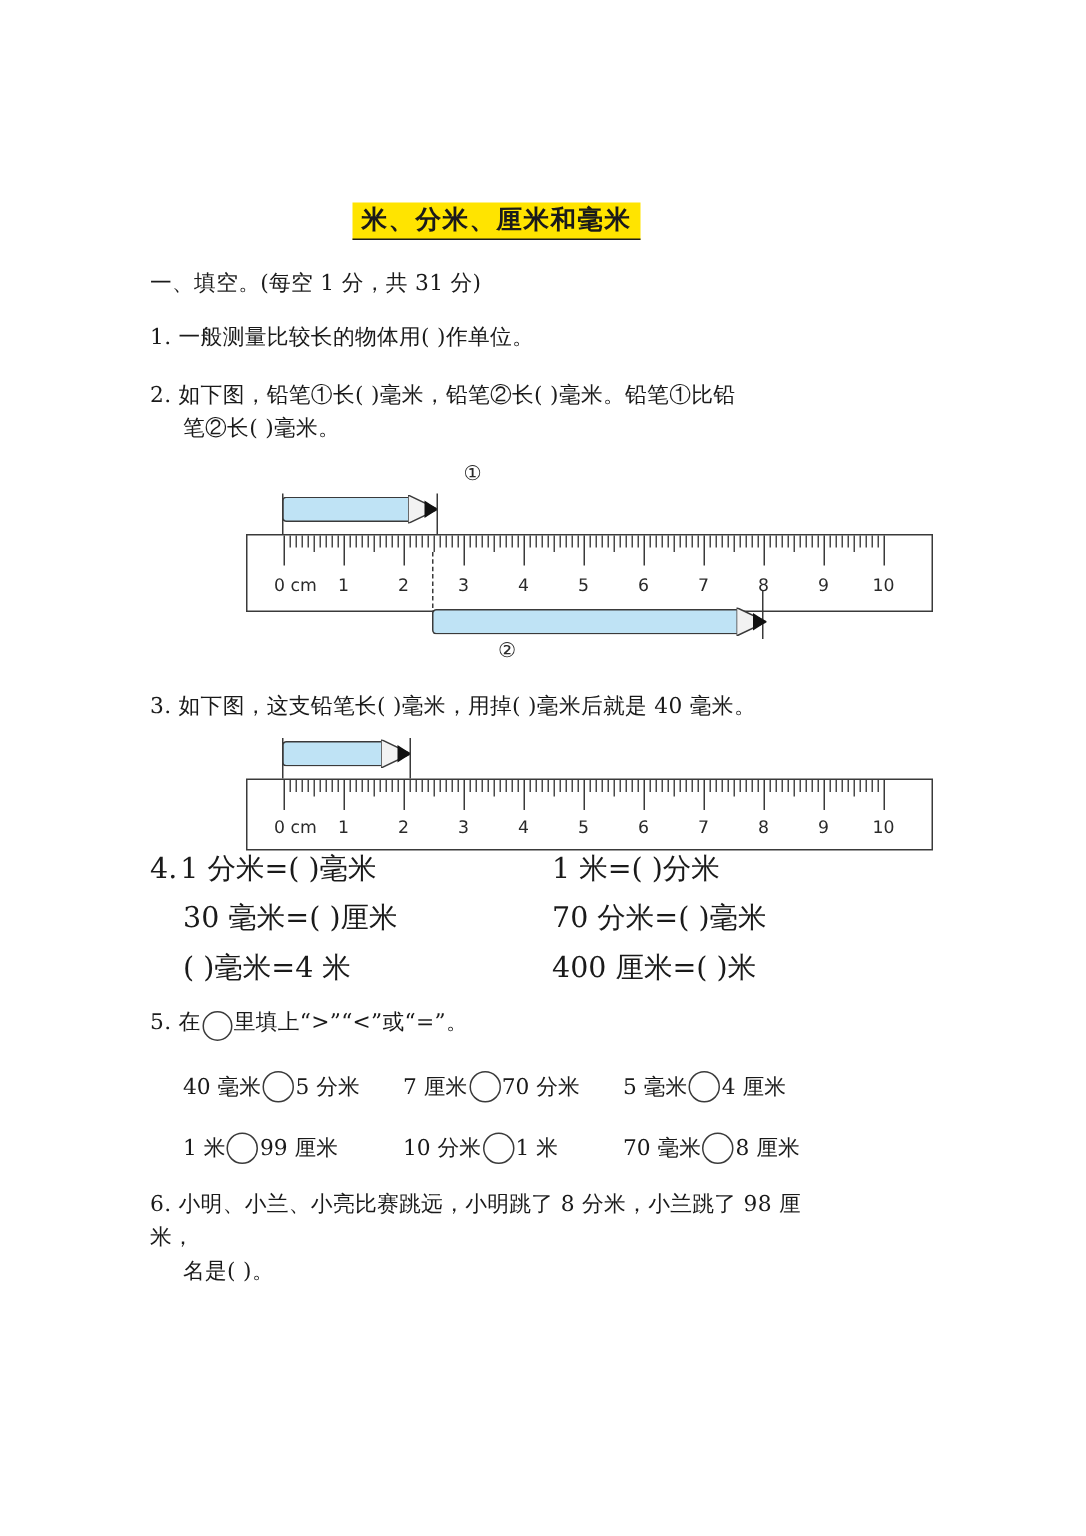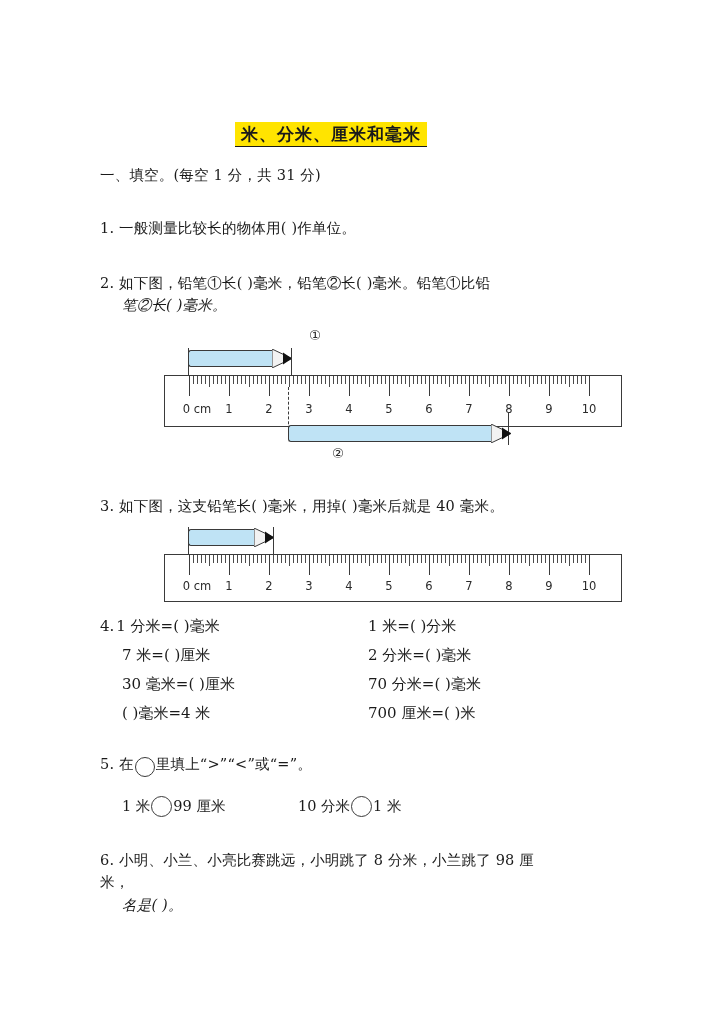--- a/index.html
+++ b/index.html
@@ -13,21 +13,21 @@
     font-family: "DejaVu Serif", "Liberation Serif", serif;
     color: #1a1a1a;
     position: relative;
     overflow: hidden;
   }
   .page {
     width: 662px;
     height: 1024px;
     position: relative;
     box-sizing: border-box;
-    padding: 0 100px;
+    padding: 13px 100px;
   }
 
   
   .title-wrap {
     text-align: center;
     padding-top: 122px;
   }
   .title {
     display: inline-block;
     font-size: 17px;
@@ -40,28 +40,27 @@
   }
 
   
   .sec-head {
     font-size: 14.5px;
     margin-top: 19px;
     letter-spacing: 0.2px;
   }
   .q {
     font-size: 14.5px;
-    margin-top: 32px;
+    margin-top: 16px;
     line-height: 1.55;
     letter-spacing: 0.2px;
   }
   .q .ln2 {
     display: block;
     padding-left: 22px;
-    font-style: italic;
   }
 
   
   .fig {
     position: relative;
     margin-left: -68px;
     margin-right: -68px;
   }
   .fig-1 { height: 138px; margin-top: 8px; }
   .fig-2 { height: 78px;  margin-top: 10px; }
@@ -133,22 +132,22 @@
 
   .circ-num {
     position: absolute;
     font-size: 13.5px;
     font-family: "DejaVu Sans", "Liberation Sans", sans-serif;
     color: #2a2a2a;
   }
 
   
   .conv {
-    margin-top: 14px;
-    font-size: 15px;
+    margin-top: 0;
+    font-size: 19px;
     line-height: 1.0;
   }
   .conv-row {
     display: flex;
     margin-top: 14px;
   }
   .conv-row:first-child { margin-top: 0; }
   .conv-left  { width: 268px; padding-left: 0px; box-sizing: border-box; }
   .conv-right { flex: 1; }
   .conv-indent { padding-left: 22px; }
@@ -489,49 +488,67 @@
       <div class="tick-label" style="left:424px; top:24px;">10</div>
     </div>
   </div>
 
   <div class="conv">
     <div class="conv-row">
       <div class="conv-left"><span class="q4no">4.</span><span>1 分米=(          )毫米</span></div>
       <div class="conv-right">1 米=(          )分米</div>
     </div>
     <div class="conv-row">
-      <div class="conv-left conv-indent">7 米=(          )厘米</div>
-      <div class="conv-right">2 分米=(          )毫米</div>
-    </div>
-    <div class="conv-row">
       <div class="conv-left conv-indent">30 毫米=(          )厘米</div>
       <div class="conv-right">70 分米=(          )毫米</div>
     </div>
     <div class="conv-row">
       <div class="conv-left conv-indent">(          )毫米=4 米</div>
-      <div class="conv-right">700 厘米=(          )米</div>
+      <div class="conv-right">400 厘米=(          )米</div>
     </div>
   </div>
 
   <div class="q">
     <span>5. 在</span><span class="circle inline-small"></span><span>里填上“&gt;”“&lt;”或“=”。</span>
   </div>
 
   <div class="cmp">
+    <div class="cmp-row">
+      <div class="cmp-cell">
+          <span>40 毫米</span>
+          <span class="circle"></span>
+          <span>5 分米</span>
+        </div>
+      <div class="cmp-cell">
+          <span>7 厘米</span>
+          <span class="circle"></span>
+          <span>70 分米</span>
+        </div>
+      <div class="cmp-cell">
+          <span>5 毫米</span>
+          <span class="circle"></span>
+          <span>4 厘米</span>
+        </div>
+    </div>
     <div class="cmp-row">
       <div class="cmp-cell">
           <span>1 米</span>
           <span class="circle"></span>
           <span>99 厘米</span>
         </div>
       <div class="cmp-cell">
           <span>10 分米</span>
           <span class="circle"></span>
           <span>1 米</span>
         </div>
+      <div class="cmp-cell">
+          <span>70 毫米</span>
+          <span class="circle"></span>
+          <span>8 厘米</span>
+        </div>
     </div>
   </div>
 
   <div class="q">
     <span>6. 小明、小兰、小亮比赛跳远，小明跳了 8 分米，小兰跳了 98 厘米，</span>
     <span class="ln2">名是(            )。</span>
   </div>
 
 </div>
 

